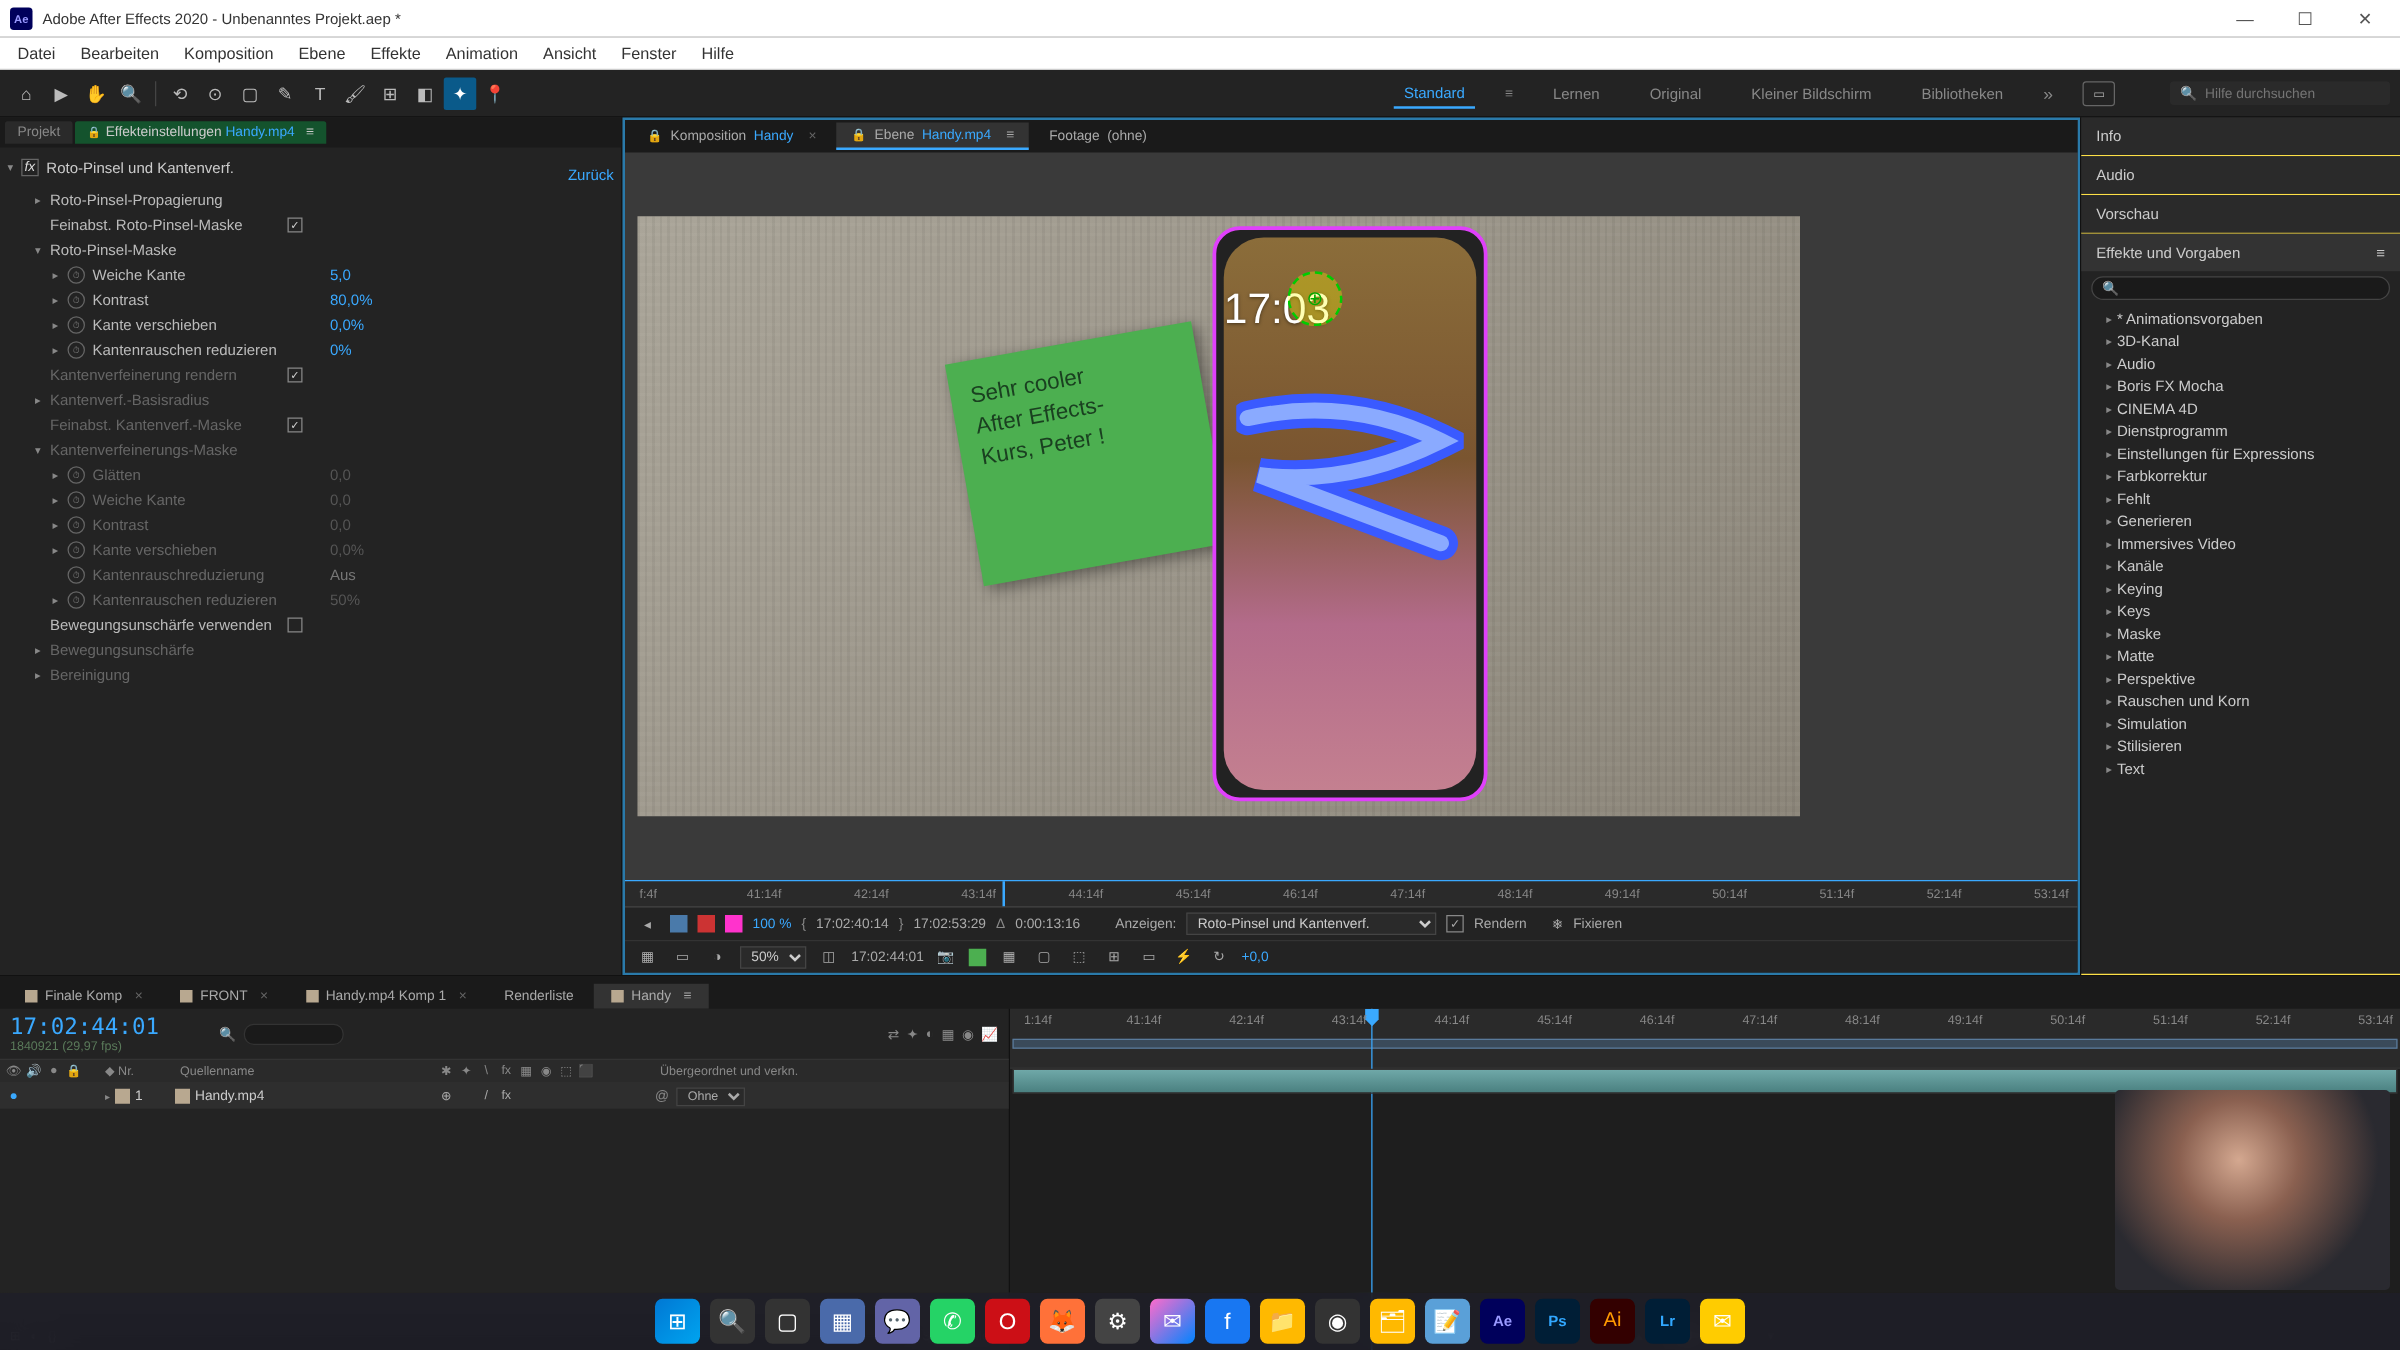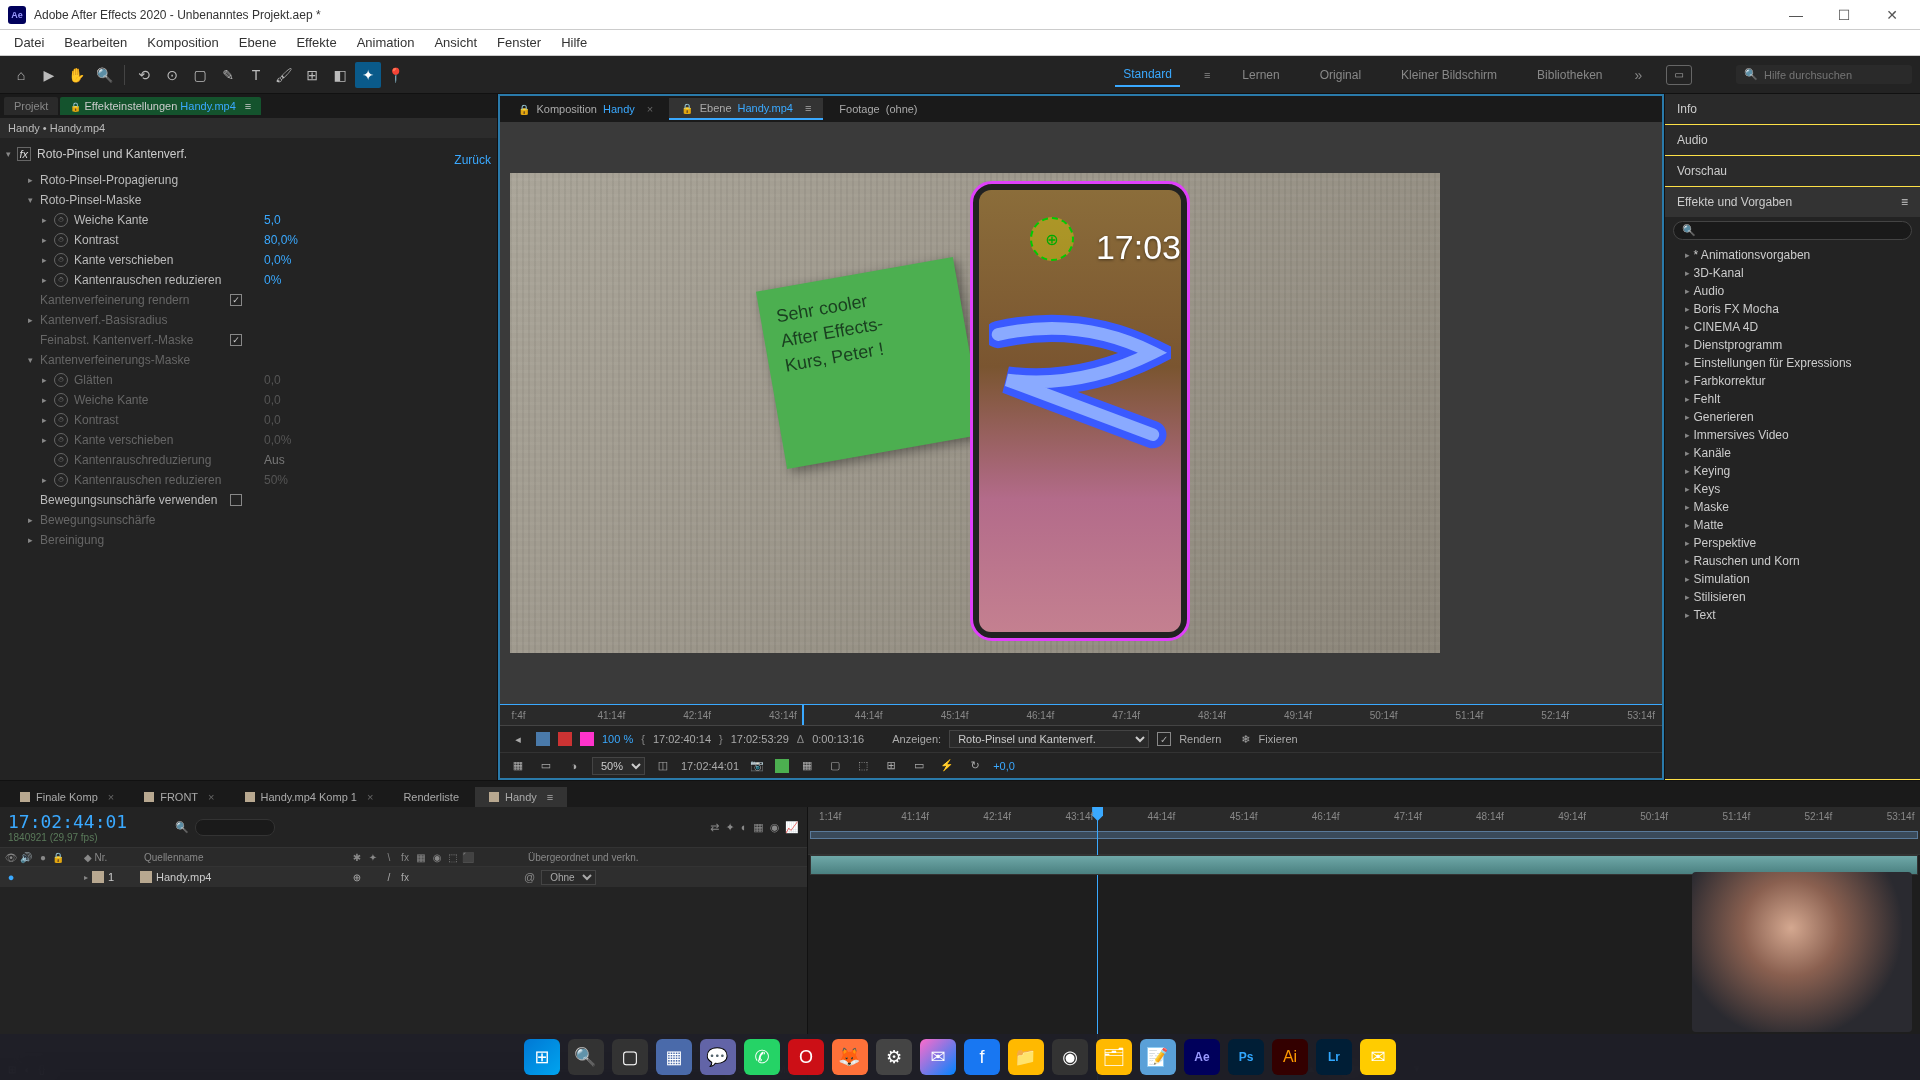--- a/index.html
+++ b/index.html
@@ -60,21 +60,21 @@
 .comp-tab { padding: 4px 12px; font-size: 11px; color: #aaa; display:flex;align-items:center;gap:6px; }
 .comp-tab.active { background: #333; border-bottom: 2px solid #3aa9ff; }
 .comp-tab .accent { color: #3aa9ff; }
 .comp-tab .lock { font-size:10px;color:#888; }
 .viewer { flex: 1; background: #3a3a3a; position: relative; display:flex;align-items:center;justify-content:flex-start;padding-left:10px; overflow:hidden;}
 .viewer-inner { width: 930px; height: 480px; position: relative; background: linear-gradient(135deg,#aaa599,#8b8579); overflow:hidden; }
 
 .viewer-inner::before { content:""; position:absolute;inset:0;background:repeating-linear-gradient(90deg,rgba(0,0,0,0.05) 0 2px,transparent 2px 6px), repeating-linear-gradient(0deg,rgba(255,255,255,0.03) 0 3px,transparent 3px 8px);}
 .postit { position:absolute;left:260px;top:100px;width:200px;height:180px;background:#4caf50;transform:rotate(-10deg);box-shadow:4px 4px 12px rgba(0,0,0,0.4);padding:16px;font-family:"Comic Sans MS",cursive;color:#1a4020;font-size:18px;line-height:1.4;}
 .phone { position:absolute;left:460px;top:8px;width:220px;height:460px;border:3px solid #e040fb;border-radius:22px;background:#222;overflow:hidden;}
-.phone-screen { position:absolute;inset:6px;border-radius:12px;background:linear-gradient(180deg,#8b6d3a 0%,#7a5530 40%,#b36b8a 70%,#c48090 100%);display:flex;flex-direction:column;align-items:flex-end;color:#fff;}
+.phone-screen { position:absolute;inset:6px;border-radius:32px;background:linear-gradient(180deg,#8b6d3a 0%,#7a5530 40%,#b36b8a 70%,#c48090 100%);display:flex;flex-direction:column;align-items:flex-start;color:#fff;}
 .phone-time { font-size:34px;font-weight:300;margin-top:38px;text-shadow:0 1px 3px rgba(0,0,0,0.5);}
 .phone-river { position:absolute;top:120px;left:10px;right:10px;height:140px;}
 .phone-river svg { width:100%;height:100%;}
 .brush-cursor { position:absolute;left:520px;top:44px;width:44px;height:44px;border:2px dashed #0c0;border-radius:50%;display:flex;align-items:center;justify-content:center;background:rgba(255,255,0,0.3);}
 .brush-cursor::after{content:"⊕";color:#0a0;font-size:16px;}
 .layer-ruler { height: 22px; background: #2a2a2a; border-top:1px solid #3aa9ff;border-bottom:1px solid #444; display:flex;align-items:center;font-size:9px;color:#888;position:relative;}
 .layer-ruler .tick { position:absolute; font-size:10px; }
 .layer-ruler .playhead { position:absolute;top:0;bottom:0;width:2px;background:#3aa9ff;}
 .viewer-footer { height: 26px; background: #232323; display:flex;align-items:center;gap:8px;padding:0 8px;font-size:11px;color:#aaa;}
 .viewer-footer2 { height: 26px; background: #232323; display:flex;align-items:center;gap:8px;padding:0 8px;font-size:11px;color:#aaa;border-top:1px solid #333;}
@@ -213,31 +213,35 @@
 
   <div class="left-panel">
     <div class="panel-tabs">
       <div class="panel-tab">Projekt</div>
       <div class="panel-tab active">
         <span style="font-size:9px;">🔒</span>
         <span>Effekteinstellungen </span><span class="accent">Handy.mp4</span>
         <span style="margin-left:6px;">≡</span>
       </div>
     </div>
-    <div class="panel-subhead">Handy • Handy.mp4</div>
     <div class="effect-head">
       <span style="font-size:9px;color:#888;">▾</span>
       <span class="fx">fx</span>
       <span>Roto-Pinsel und Kantenverf.</span>
       <span class="back">Zurück</span>
     </div>
     <div id="effect-props">
         <div class="prop-row">
           <span class="arrow">▸</span>
           <span class="plabel">Roto-Pinsel-Propagierung</span>
+        </div>
+        <div class="prop-row">
+          <span class="arrow"></span>
+          <span class="plabel">Feinabst. Roto-Pinsel-Maske</span>
+          <span class="chk on"></span>
         </div>
         <div class="prop-row">
           <span class="arrow">▾</span>
           <span class="plabel">Roto-Pinsel-Maske</span>
         </div>
         <div class="prop-row d1">
           <span class="arrow">▸</span>
           <span class="stopwatch">⏱</span>
           <span class="plabel">Weiche Kante</span>
           <span class="pval ">5,0</span>

